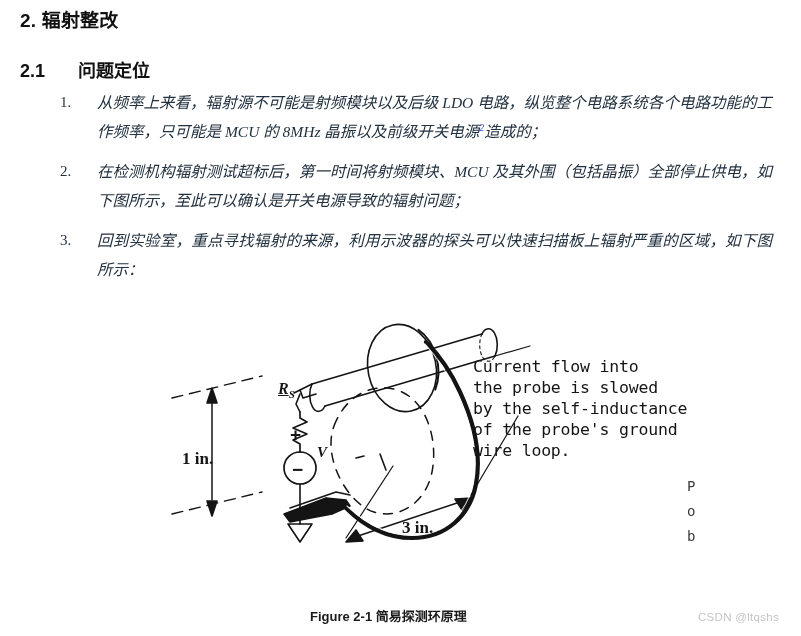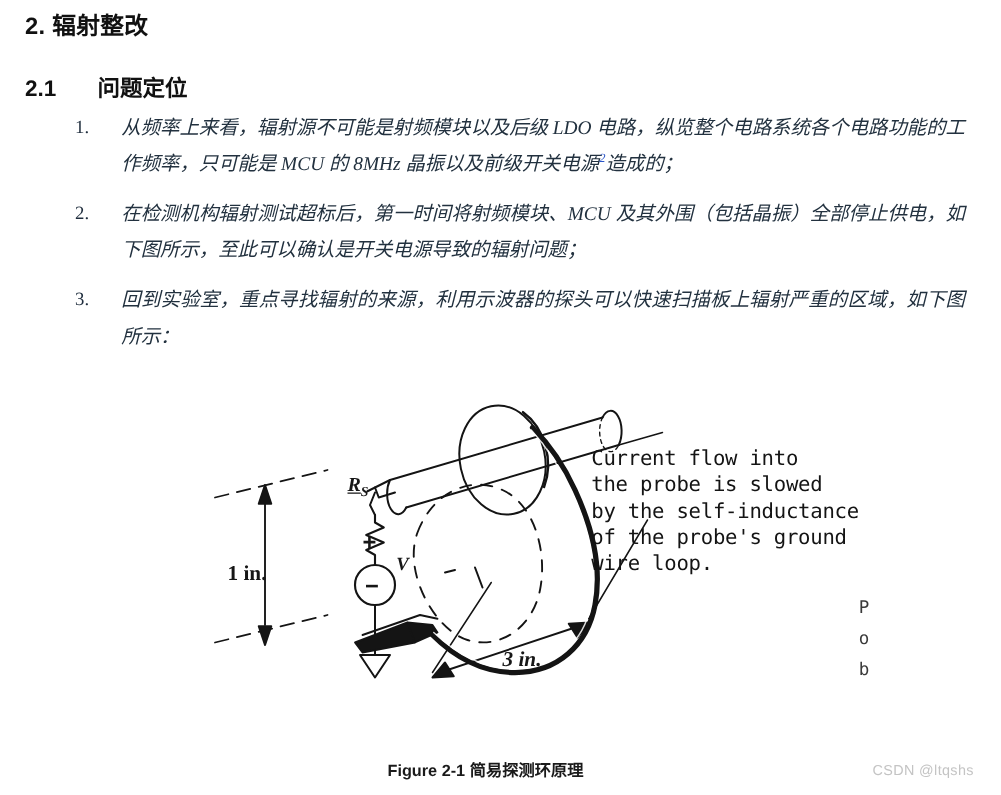--- a/index.html
+++ b/index.html
@@ -124,21 +124,21 @@
   }
   .dim-label {
     position: absolute;
     font-family: "Liberation Serif", "DejaVu Serif", serif;
     font-size: 17px;
     font-weight: bold;
     color: #161616;
     white-space: nowrap;
   }
   .dim-1in { left: 32px; top: 173px; }
-  .dim-3in { left: 252px; top: 242px; font-style: italic; }
+  .dim-3in { left: 252px; top: 242px; }
   .sym-rs {
     position: absolute;
     left: 128px;
     top: 104px;
     font-family: "Liberation Serif", "DejaVu Serif", serif;
     font-size: 16px;
     font-style: italic;
     font-weight: bold;
     color: #161616;
     text-decoration: underline;

